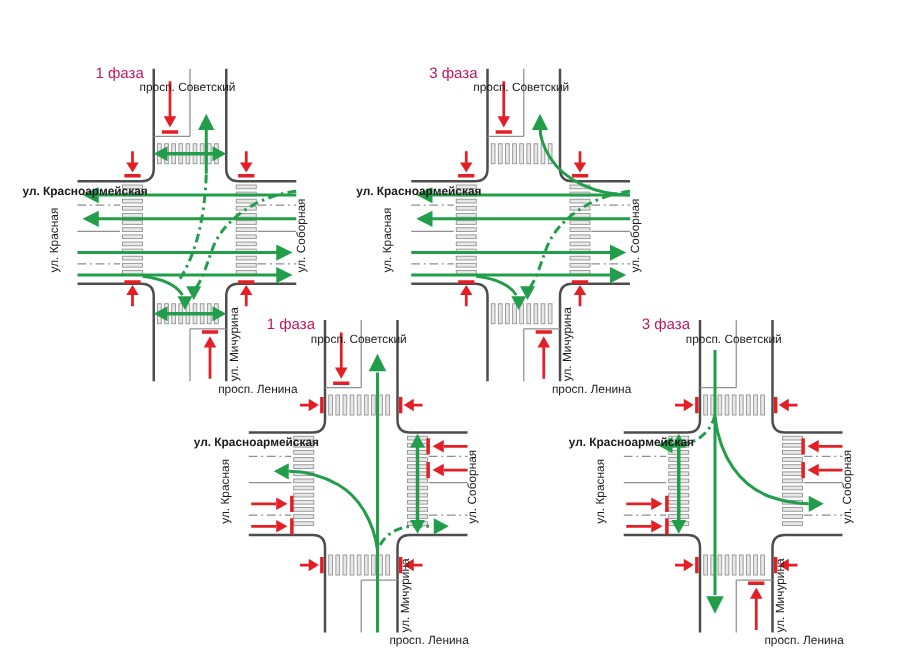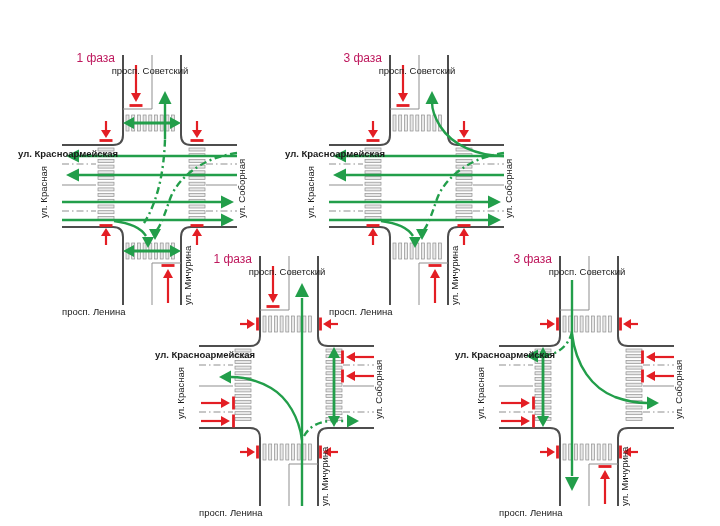--- a/index.html
+++ b/index.html
@@ -7,21 +7,21 @@
          font-family:"Liberation Sans",sans-serif;}
   .title{position:absolute;top:8px;left:0;width:720px;text-align:center;
          font-size:14px;font-weight:bold;color:#111;}
   .phase{position:absolute;width:250px;height:285px;}
   .phase svg{position:absolute;left:0;top:0;}
   .lbl{position:absolute;font-size:9.5px;line-height:11px;color:#1a1a1a;white-space:nowrap;}
   .phase-label{position:absolute;left:0;top:14px;width:97px;text-align:right;
                font-size:12px;color:#be185d;}
   .north-lbl{top:3px;left:44px;width:176px;text-align:center;margin-top:25px;}
   .west-lbl{top:111px;left:0;width:102px;font-weight:bold;}
-  .lenina-lbl{top:269px;left:44px;width:176px;text-align:left;}
+  .lenina-lbl{top:269px;left:44px;width:176px;text-align:right;}
   .vlbl{position:absolute;transform:rotate(-90deg);transform-origin:0 100%;
         font-size:9.5px;line-height:11px;color:#1a1a1a;white-space:nowrap;}
   .krasnaya-lbl{left:31px;top:170px;}
   .sobornaya-lbl{left:229px;top:170px;}
   .michurina-lbl{left:175px;top:257px;}
   .p1{left:18px;top:37px;}
   .p2{left:285px;top:37px;}
   .p3{left:155px;top:238px;}
   .p4{left:455px;top:238px;}
 </style>

